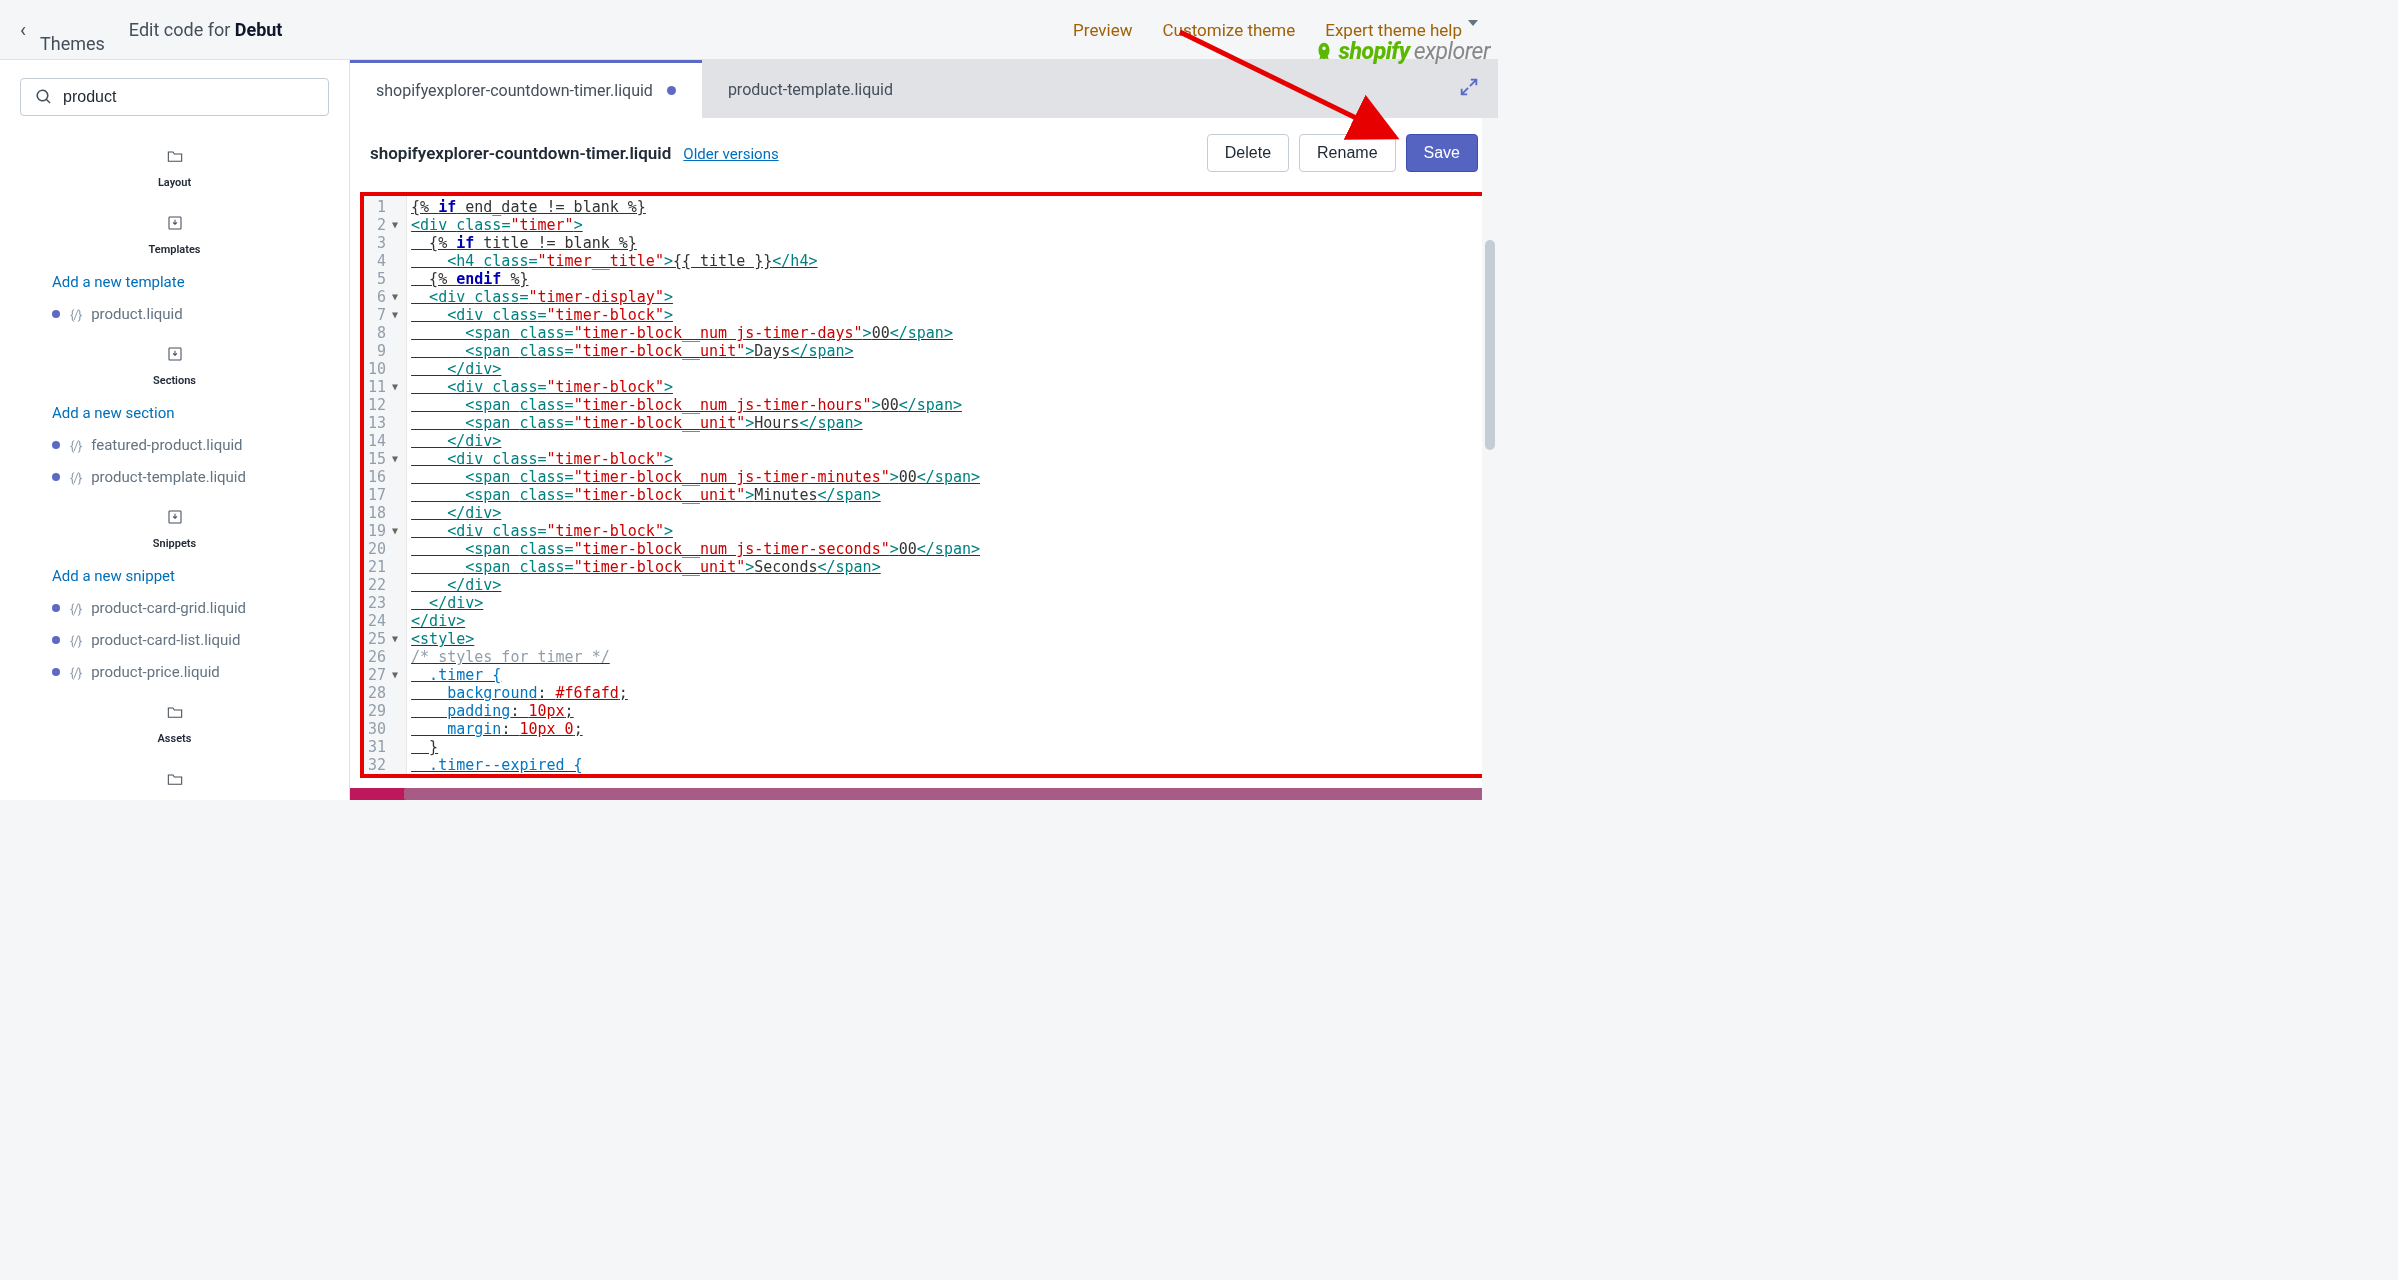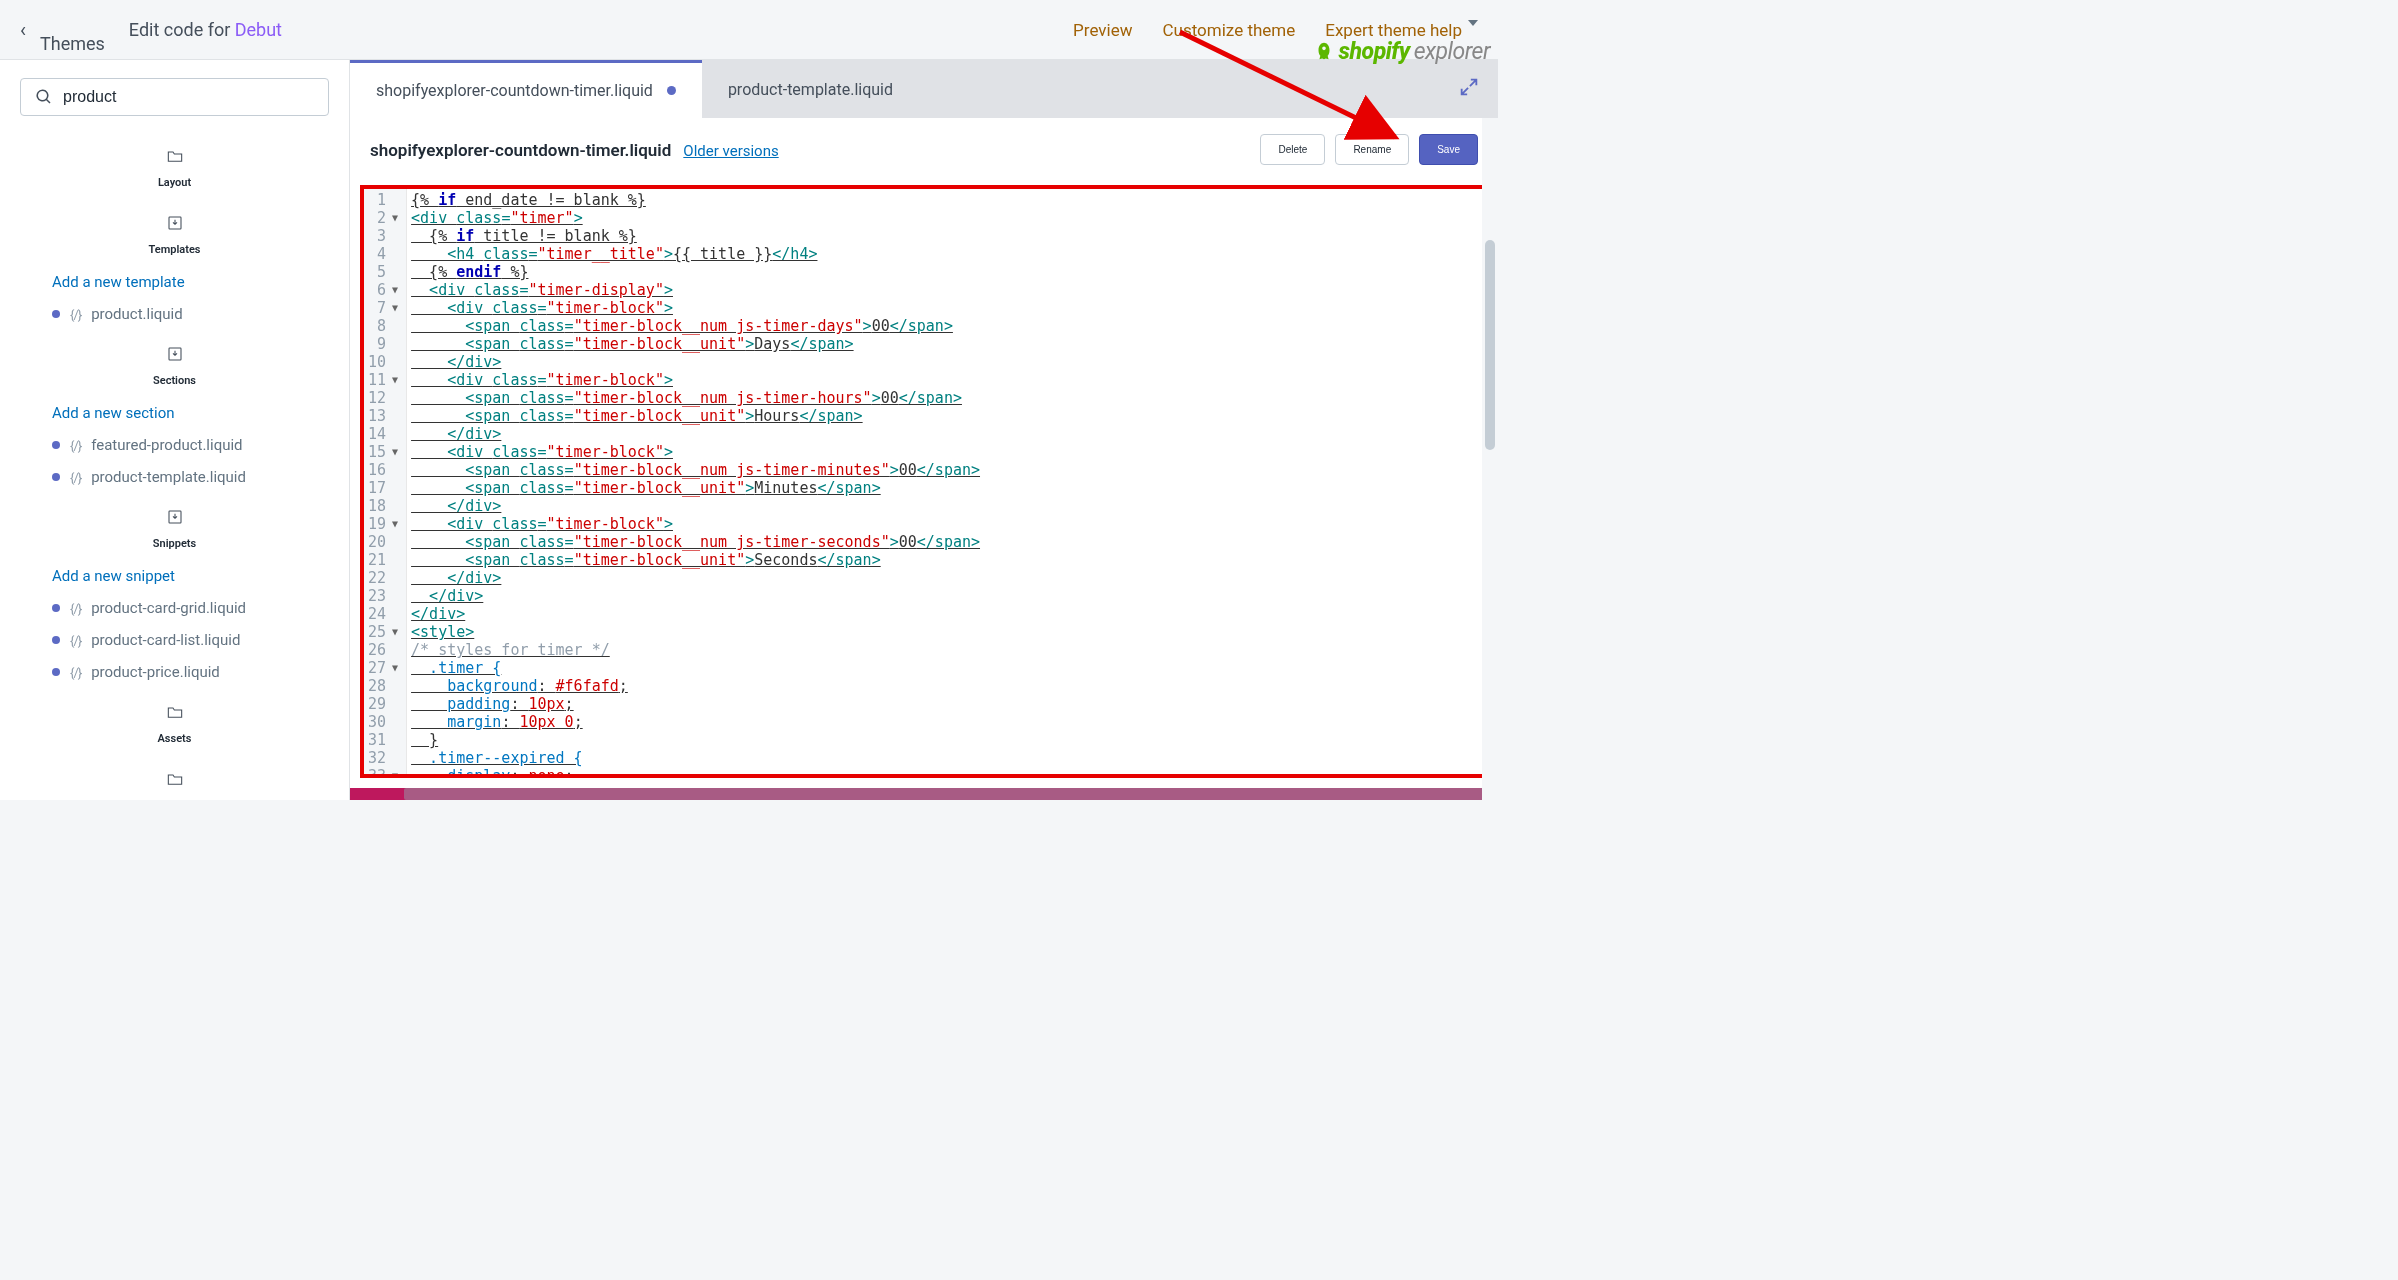--- a/index.html
+++ b/index.html
@@ -5,21 +5,21 @@
   * { box-sizing: border-box; margin: 0; padding: 0; }
   body { font-family: -apple-system, BlinkMacSystemFont, "Segoe UI", Roboto, sans-serif; background: #f4f6f8; color: #212b36; overflow: hidden; }
   .app { width: 1498px; height: 800px; display: flex; flex-direction: column; background: #f4f6f8; }
 
   
   .header { height: 60px; display: flex; align-items: center; justify-content: space-between; padding: 0 20px; border-bottom: 1px solid #e0e3e6; position: relative; }
   .header-left { display: flex; align-items: center; gap: 14px; }
   .back-chevron { font-size: 20px; color: #454f5b; cursor: pointer; }
   .themes-link { font-size: 18px; color: #454f5b; margin-top: 27px; }
   .page-title { font-size: 18px; color: #454f5b; margin-left: 10px; }
-  .page-title b { font-weight: 400; color: #8b5cf6; margin-top: 44px; }
+  .page-title b { font-weight: 700; color: #0f172a; margin-top: 44px; }
   .header-right { display: flex; align-items: center; gap: 30px; font-size: 17px; color: #a16207; margin-left: 8px; }
   .header-right span { cursor: pointer; }
   .expert-help { display: flex; align-items: flex-start; gap: 6px; }
   .caret-down { width:0; height:0; border-left:5px solid transparent; border-right:5px solid transparent; border-top:6px solid #637381; display:inline-block; }
 
   
   .watermark { position: absolute; right: 8px; top: 38px; font-size: 23px; font-weight: 700; font-style: italic; color: #5cb700; letter-spacing: -0.5px; display:flex; align-items:center; gap:4px; z-index:50; }
   .watermark svg { width:22px; height:22px; }
   .watermark .shopify { color:#5cb700; font-weight:800; }
   .watermark .explorer { color:#888; font-weight:400; font-style: italic; }
@@ -55,21 +55,21 @@
   .tab .modified-dot { width:9px; height:9px; border-radius:50%; background:#5c6ac4; }
   .tabs-spacer { flex: 1; }
   .expand-icon { padding: 0 18px; cursor: pointer; }
   .expand-icon svg { width:22px; height:22px; fill:none; stroke:#5c6ac4; stroke-width:2; }
 
   .file-toolbar { display: flex; align-items: center; justify-content: space-between; background: #fff; padding: 16px 20px; }
   .file-toolbar-left { display:flex; align-items:baseline; gap: 12px; }
   .filename { font-size: 17px; font-weight: 600; color: #212b36; }
   .older-versions { font-size: 15px; color: #006fbb; text-decoration: underline; cursor: pointer; }
   .file-toolbar-right { display:flex; gap:10px; }
-  .btn { padding: 9px 17px; border-radius: 4px; font-size: 10px; cursor: pointer; border:1px solid #c4cdd5; background:#fff; color:#212b36; }
+  .btn { padding: 9px 17px; border-radius: 4px; font-size: 16px; cursor: pointer; border:1px solid #c4cdd5; background:#fff; color:#212b36; }
   .btn-primary { background: #5563c1; color: #fff; border-color:#3f4eae; }
 
   .editor-wrap { flex:1; background:#fff; padding: 4px 10px 10px 10px; display:flex; position:relative; overflow:hidden; }
   .editor-border { border: 4px solid #e60000; flex:1; display:flex; overflow:hidden; }
   .gutter { background:#f4f6f8; border-right:1px solid #e8e8e8; padding: 2px 8px 2px 4px; text-align:right; font-family: Menlo, Consolas, monospace; font-size: 15px; color:#919eab; line-height: 1.2; user-select:none; }
   .gutter-line { display:flex; align-items: center; justify-content: flex-end; gap:4px; height: 18px; }
   .fold-arrow { font-size:10px; color:#666; width:8px; display:inline-block; }
   .code { flex:1; font-family: Menlo, Consolas, monospace; font-size: 15px; line-height: 1.2; padding: 2px 4px; white-space: pre; overflow: auto; color:#333;text-decoration:underline; }
   .tok-kw { color:#0000b3; font-weight:bold; }
   .tok-tag { color:#008080; }

